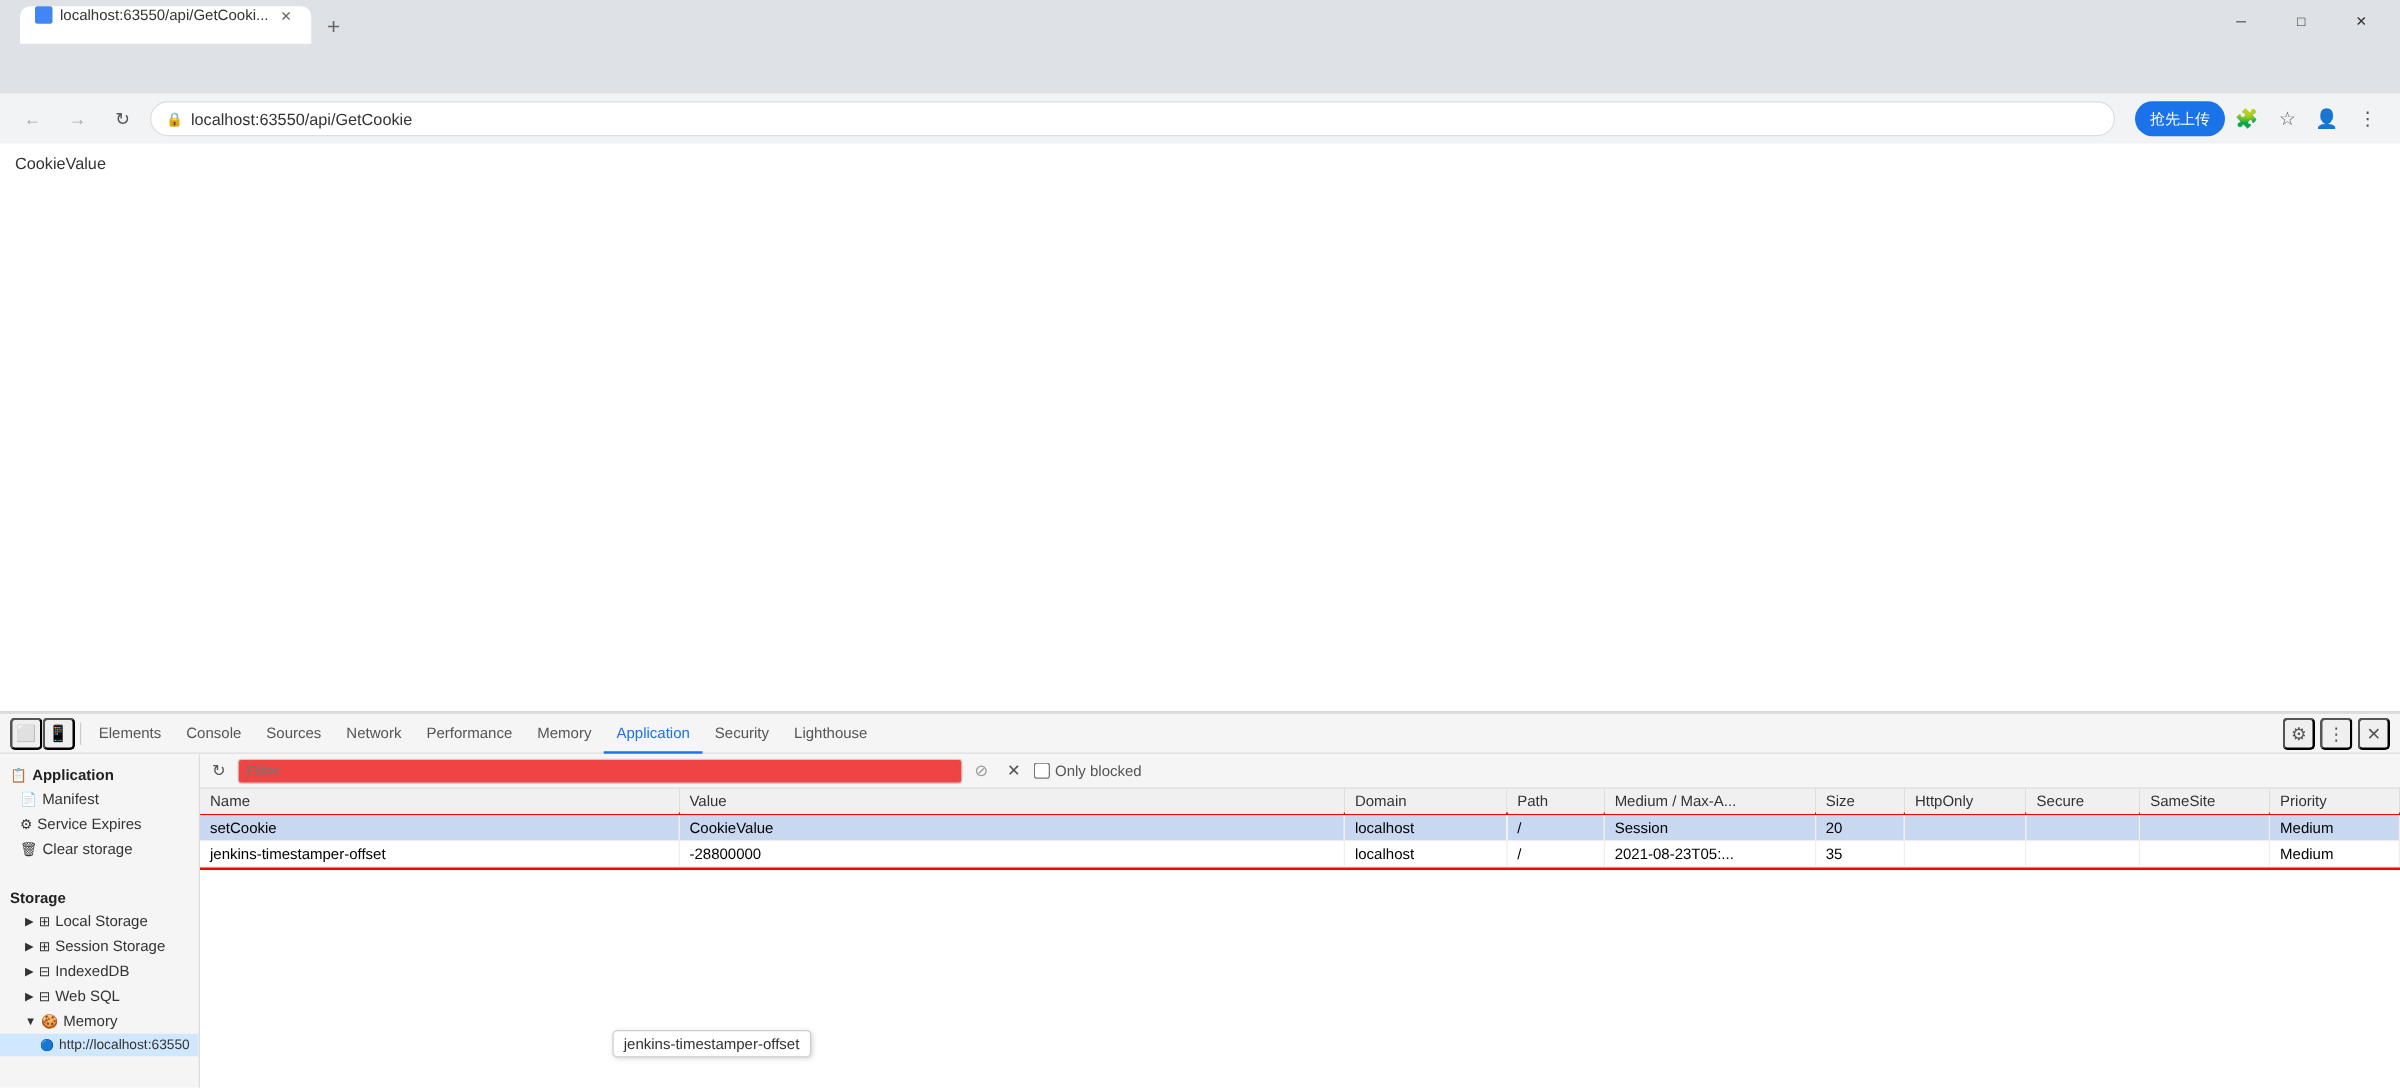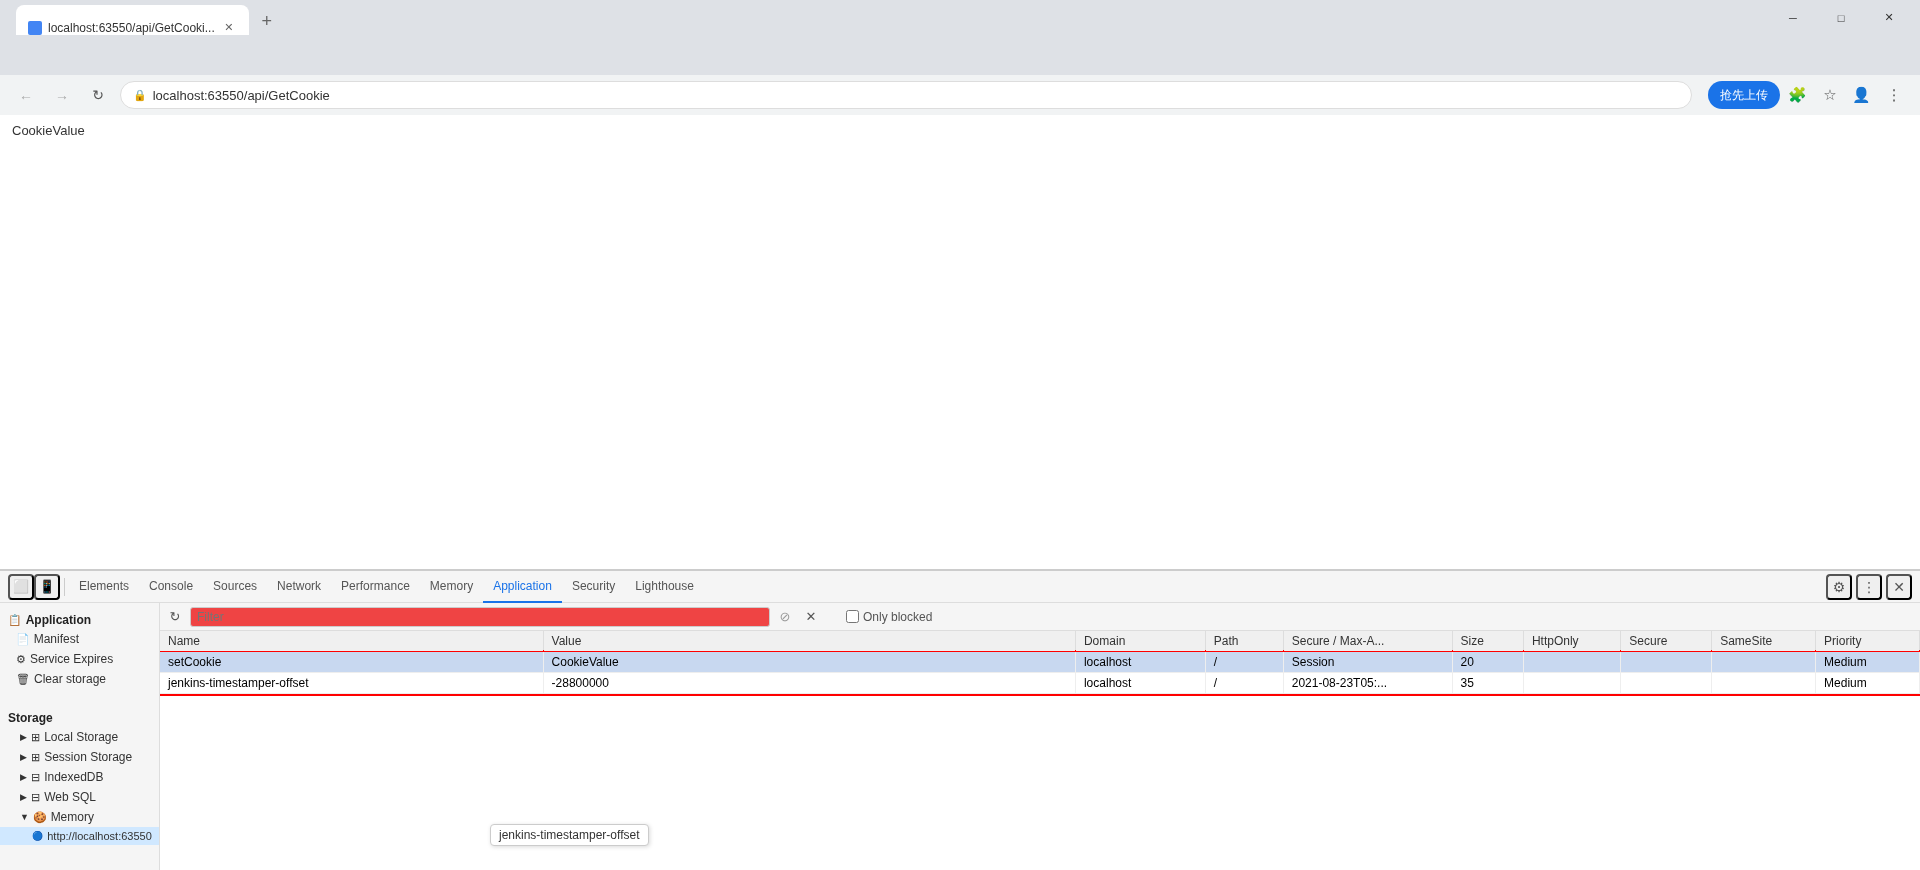--- a/index.html
+++ b/index.html
@@ -5,21 +5,21 @@
     * { box-sizing: border-box; margin: 0; padding: 0; }
     body { font-family: Arial, sans-serif; font-size: 13px; background: #fff; overflow: hidden; width: 1920px; height: 870px; }
 
     
     .browser-chrome { background: #dee1e6; height: 75px; }
     .title-bar { display: flex; align-items: center; height: 35px; padding: 0 8px; background: #dee1e6; }
     .window-controls { display: flex; gap: 2px; margin-left: auto; }
     .win-btn { width: 46px; height: 30px; display: flex; align-items: center; justify-content: center; font-size: 11px; color: #333; background: transparent; border: none; cursor: pointer; }
     
     .tab-bar { display: flex; align-items: flex-end; height: 35px; padding: 0 0 0 8px; background: #dee1e6; }
-    .browser-tab { display: flex; align-items: flex-end; background: #f1f3f4; border-radius: 8px 8px 0 0; padding: 0 12px; height: 30px; font-size: 12px; color: #333; min-width: 200px; max-width: 240px; gap: 6px; }
+    .browser-tab { display: flex; align-items: flex-start; background: #f1f3f4; border-radius: 8px 8px 0 0; padding: 0 12px; height: 30px; font-size: 12px; color: #333; min-width: 200px; max-width: 240px; gap: 6px; }
     .browser-tab.active { background: #fff; }
     .tab-favicon { width: 14px; height: 14px; background: #4285f4; border-radius: 2px; flex-shrink: 0; }
     .tab-title { flex: 1; overflow: hidden; text-overflow: ellipsis; white-space: nowrap; font-size: 12px; }
     .tab-close { width: 16px; height: 16px; border-radius: 50%; display: flex; align-items: center; justify-content: center; font-size: 11px; cursor: pointer; color: #666; }
     .new-tab-btn { width: 28px; height: 28px; display: flex; align-items: center; justify-content: center; border-radius: 50%; cursor: pointer; font-size: 18px; color: #666; margin-left: 4px; }
 
     .address-bar { display: flex; align-items: center; height: 40px; padding: 0 12px; background: #f1f3f4; gap: 8px; }
     .nav-btn { width: 28px; height: 28px; border-radius: 50%; display: flex; align-items: center; justify-content: center; cursor: pointer; font-size: 14px; color: #555; border: none; background: transparent; }
     .nav-btn.disabled { color: #aaa; cursor: default; }
     .url-bar { flex: 1; height: 28px; border-radius: 14px; background: #fff; border: 1px solid #ddd; display: flex; align-items: center; padding: 0 12px; font-size: 13px; color: #333; }
@@ -48,21 +48,21 @@
     .sidebar-item .item-icon { font-size: 11px; flex-shrink: 0; }
     .sidebar-storage-title { padding: 6px 8px 2px 8px; font-weight: bold; font-size: 12px; color: #222; margin-top: 16px; }
     .sidebar-sub-item { padding: 3px 8px 3px 20px; cursor: pointer; display: flex; align-items: center; gap: 4px; color: #333; }
     .sidebar-sub-sub-item { padding: 3px 8px 3px 32px; cursor: pointer; display: flex; align-items: center; gap: 4px; color: #333; font-size: 11px; }
 
     
     .main-panel { flex: 1; display: flex; flex-direction: column; overflow: hidden; background: #fff; }
     .cookies-toolbar { display: flex; align-items: center; height: 28px; border-bottom: 1px solid #ddd; padding: 0 4px; gap: 4px; background: #f5f5f5; }
     .cookies-toolbar-btn { width: 22px; height: 22px; display: flex; align-items: center; justify-content: center; cursor: pointer; font-size: 13px; color: #555; border-radius: 3px; border: none; background: transparent; }
     .filter-input { flex: 1; height: 20px; border: 1px solid #ccc; border-radius: 3px; padding: 0 6px; font-size: 12px; background: #ef4444; max-width: 580px; }
-    .only-blocked { display: flex; align-items: center; gap: 4px; font-size: 12px; color: #555; margin-left: 20px; }
+    .only-blocked { display: flex; align-items: center; gap: 4px; font-size: 12px; color: #555; margin-left: 1px; }
     .only-blocked input { cursor: pointer; }
 
     
     .cookies-table-wrapper { flex: 1; overflow: auto; position: relative; }
     .cookies-table { width: 100%; border-collapse: collapse; font-size: 12px; table-layout: fixed; }
     .cookies-table th { background: #f0f0f0; border-bottom: 1px solid #ccc; border-right: 1px solid #ddd; padding: 3px 8px; text-align: left; font-weight: normal; font-size: 12px; position: sticky; top: 0; color: #333; cursor: pointer; white-space: nowrap; overflow: hidden; text-overflow: ellipsis; }
     .cookies-table td { border-bottom: 1px solid #eee; border-right: 1px solid #eee; padding: 3px 8px; white-space: nowrap; overflow: hidden; text-overflow: ellipsis; cursor: default; }
     .cookies-table tr.selected td { background: #c8d8f0; }
 
     
@@ -212,21 +212,21 @@
       </div>
 
       <div class="cookies-table-wrapper" style="position:relative;">
         <table class="cookies-table">
           <thead>
             <tr>
               <th class="col-name">Name</th>
               <th class="col-value">Value</th>
               <th class="col-domain">Domain</th>
               <th class="col-path">Path</th>
-              <th class="col-expires">Secure / Max-A...</th>
+              <th class="col-expires">Medium / Max-A...</th>
               <th class="col-size">Size</th>
               <th class="col-httponly">HttpOnly</th>
               <th class="col-secure">Secure</th>
               <th class="col-samesite">SameSite</th>
               <th class="col-priority">Priority</th>
             </tr>
           </thead>
           <tbody id="cookies-tbody" style="outline: red solid 2px; display: table-row-group;">
               <tr class="selected">
                 <td class="col-name">setCookie</td>

